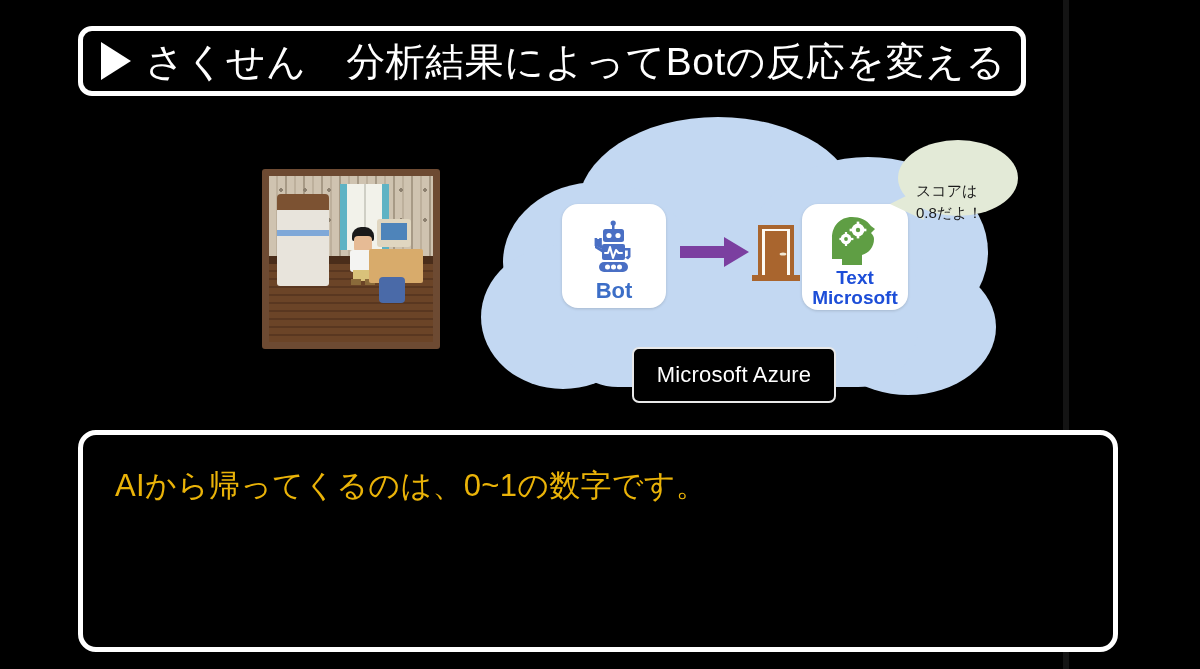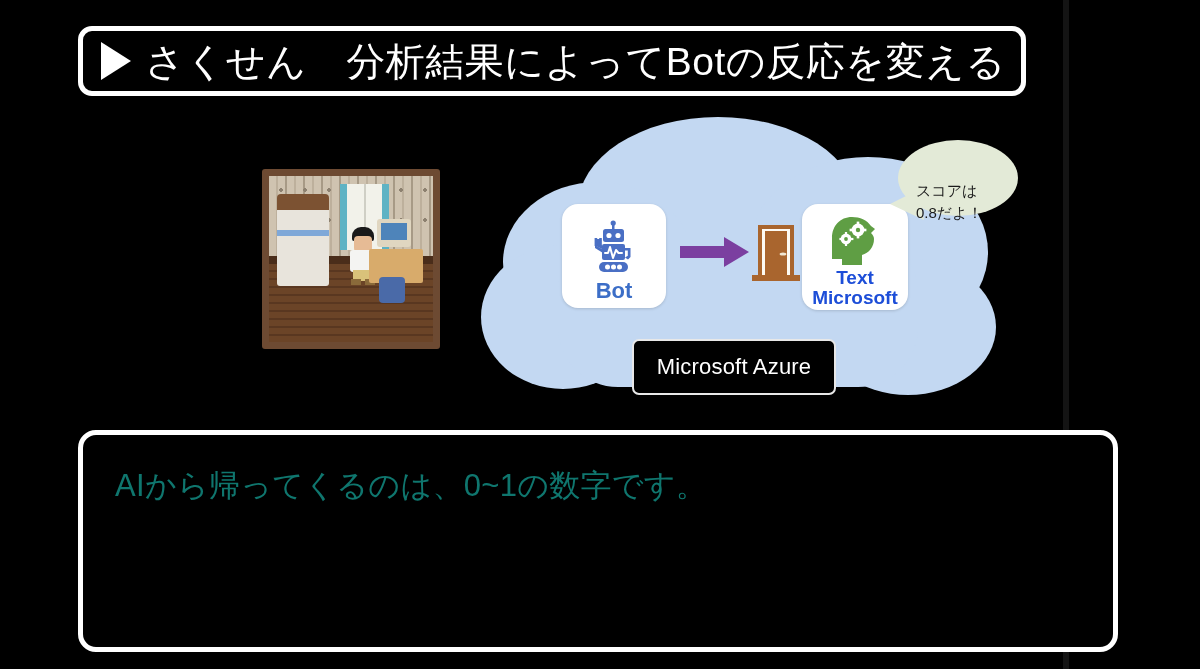--- a/index.html
+++ b/index.html
@@ -287,21 +287,21 @@
     font-size: 15px;
     line-height: 1.45;
     text-align: left;
     white-space: pre-line;
     margin-top: 32px;
   }
 
   .azure-label {
     position: absolute;
     left: 632px;
-    top: 339px;
+    top: 347px;
     width: 204px;
     height: 56px;
     background: #000000;
     border: 2px solid #e8e8e8;
     border-radius: 7px;
     display: flex;
     align-items: center;
     justify-content: center;
     color: #ffffff;
     font-size: 22px;
@@ -315,21 +315,21 @@
     top: 430px;
     width: 1040px;
     height: 222px;
     background: #000000;
     border: 5px solid #ffffff;
     border-radius: 18px;
     padding: 26px 32px 0 32px;
   }
 
   .caption-line {
-    color: #0f766e;
+    color: #eab308;
     font-size: 31px;
     line-height: 1.62;
     white-space: pre;
     letter-spacing: 0.3px;
   }
 </style>
 </head>
 <body>
 
 <div id="slide">

